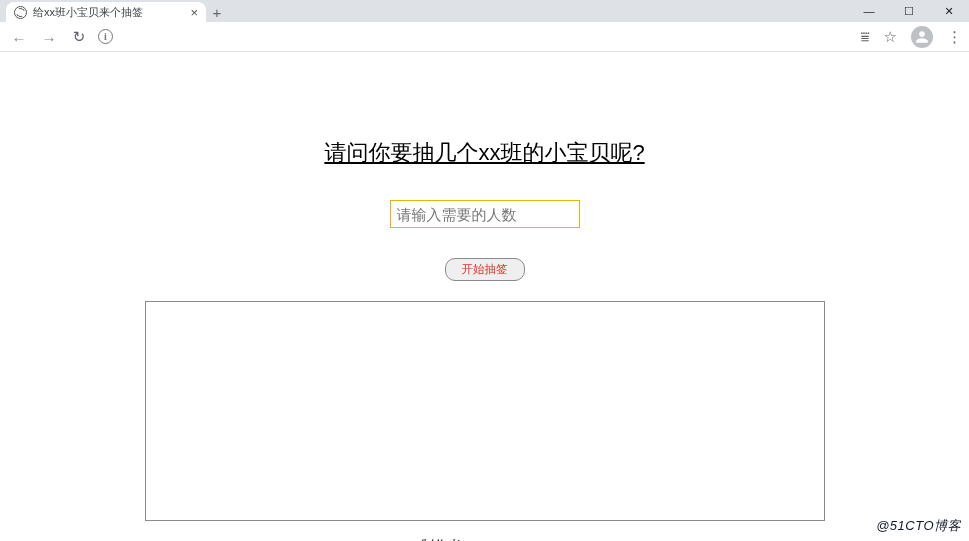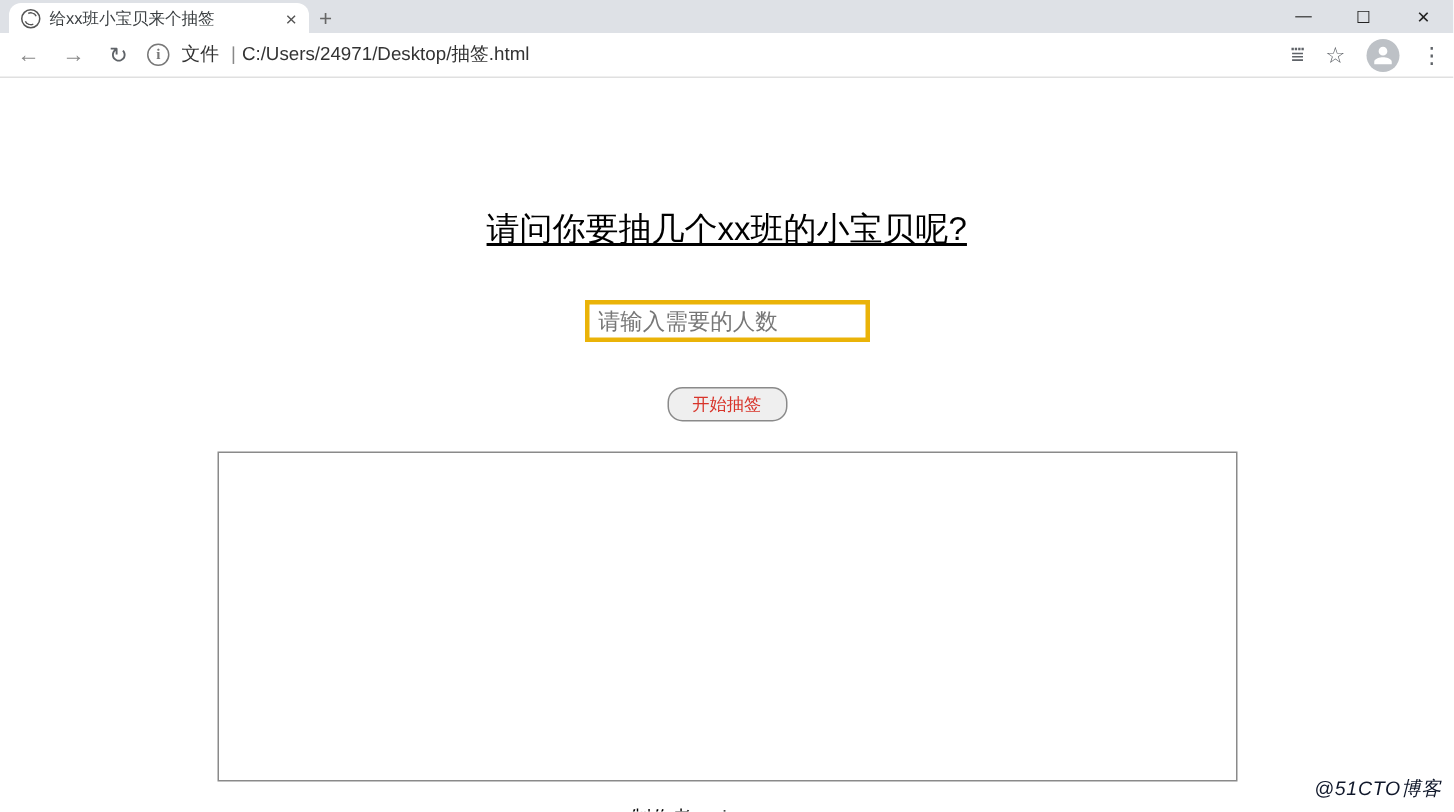--- a/index.html
+++ b/index.html
@@ -103,21 +103,21 @@
     .heading{
       font-size:22px;
       color:#000;
       font-weight:normal;
       margin-bottom:32px;
       text-decoration:underline;
     }
     .num-input{
       width:190px;
       height:28px;
-      border:3px solid #eab308;
+      border:1px solid #eab308;
       font-size:15px;
       padding:2px 6px;
       color:#555;
       outline:none;
       display:inline-block;
     }
     .num-input::placeholder{color:#777;}
     .start-btn{
       margin-top:30px;
       border:1.5px solid #8a8a8a;
@@ -166,23 +166,20 @@
     <span>☐</span>
     <span>✕</span>
   </div>
 </div>
 
 <div class="addr-bar">
   <span class="nav-btn">←</span>
   <span class="nav-btn">→</span>
   <span class="nav-btn active">↻</span>
   <span class="info-icon">i</span>
-  <span class="url-text">
-    <span class="url-label">文件</span><span class="url-sep">|</span><span>C:/Users/24971/Desktop/抽签.html</span>
-  </span>
   <div class="addr-right">
     <span class="ico">⩸</span>
     <span class="ico">☆</span>
     <span class="avatar">
       <svg viewBox="0 0 24 24">
           <path d="M12 12c2.7 0 5-2.3 5-5s-2.3-5-5-5-5 2.3-5 5 2.3 5 5 5zm0 2c-3.3 0-10 1.7-10 5v3h20v-3c0-3.3-6.7-5-10-5z"></path>
         </svg>
     </span>
     <span class="ico dots">⋮</span>
   </div>

